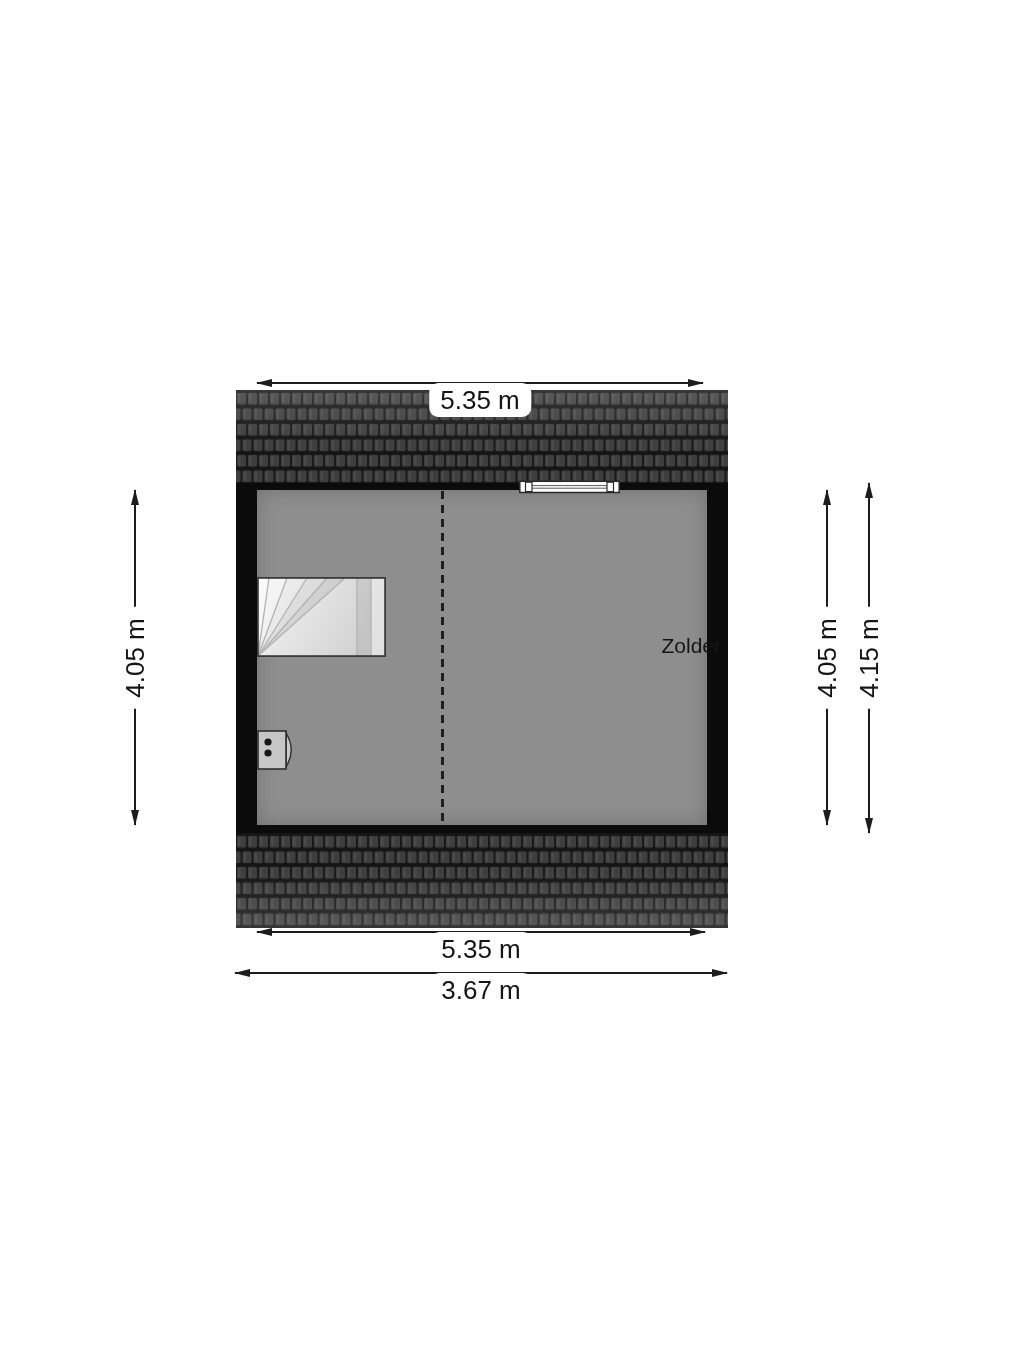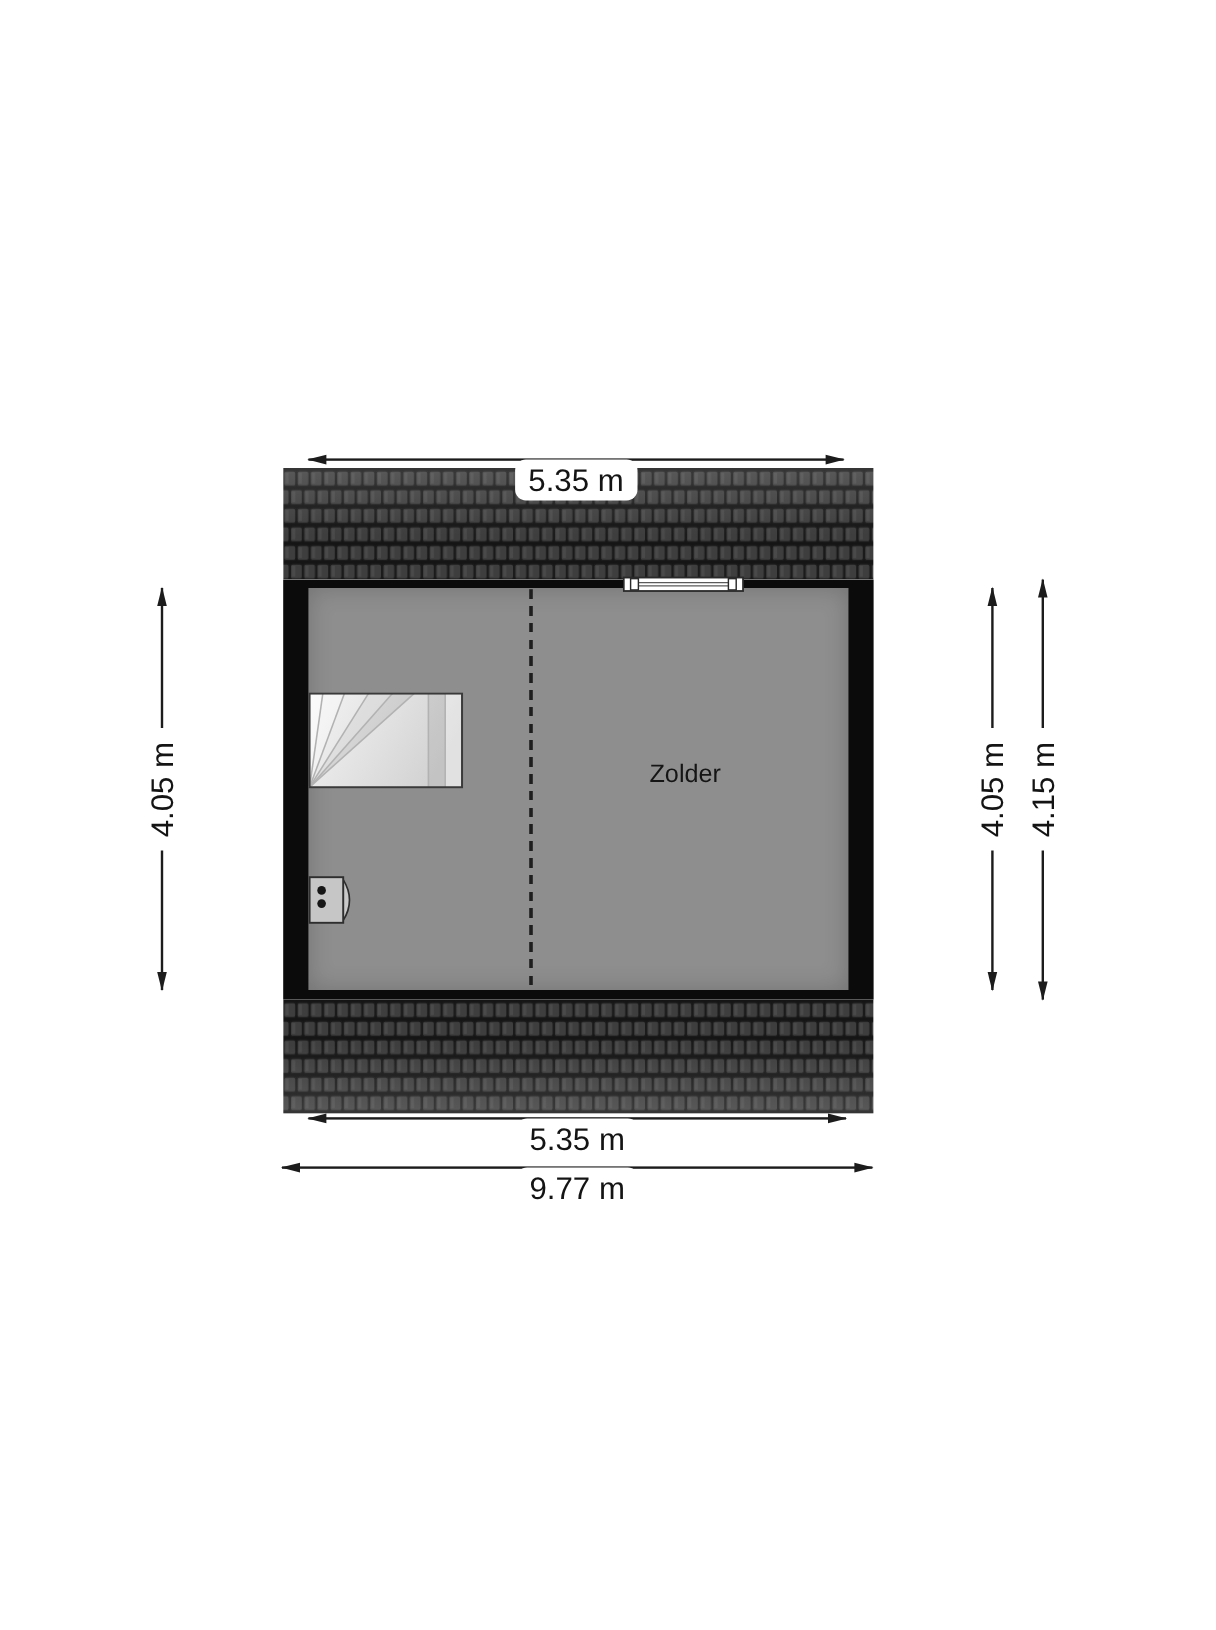--- a/index.html
+++ b/index.html
@@ -29,21 +29,21 @@
     position:absolute;left:441px;top:491px;width:2.5px;height:334px;
     background:repeating-linear-gradient(to bottom,#1e1e1e 0 8px,rgba(0,0,0,0) 8px 14px);
   }
   
   .stairs{position:absolute;left:257px;top:577px;}
   .unit{position:absolute;left:257px;top:729px;}
   .window{position:absolute;left:519px;top:480px;}
   
   .room-label{
     position:absolute;left:421px;top:634px;width:300px;
-    text-align:center;color:#151515;
+    text-align:right;color:#151515;
     font-size:21px;line-height:23px;
   }
   
   .dim{position:absolute;color:#141414;}
   .dim-h{height:0;}
   .dim-v{width:0;}
   .dim .line-h{position:absolute;left:0;top:-0.75px;width:100%;height:1.5px;background:#1c1c1c;}
   .dim .line-v{position:absolute;top:0;left:-0.75px;width:1.5px;height:100%;background:#1c1c1c;}
   .arr{position:absolute;width:0;height:0;}
   .arr.w{left:-1px;top:-4.5px;border-top:4.5px solid transparent;border-bottom:4.5px solid transparent;border-right:16px solid #1c1c1c;}
@@ -181,21 +181,21 @@
     <div class="line-h"></div>
     <div class="arr w"></div>
     <div class="arr e"></div>
     <span class="dim-label">5.35 m</span>
   </div>
 
   <div class="dim dim-h" style="left:235px;top:973px;width:492px;">
     <div class="line-h"></div>
     <div class="arr w"></div>
     <div class="arr e"></div>
-    <span class="dim-label">9.77 m</span>
+    <span class="dim-label">3.67 m</span>
   </div>
 
   <div class="dim dim-v" style="left:135px;top:490px;height:335px;">
     <div class="line-v"></div>
     <div class="arr n"></div>
     <div class="arr s"></div>
     <span class="dim-label">4.05 m</span>
   </div>
 
   <div class="dim dim-v" style="left:827px;top:490px;height:335px;">

